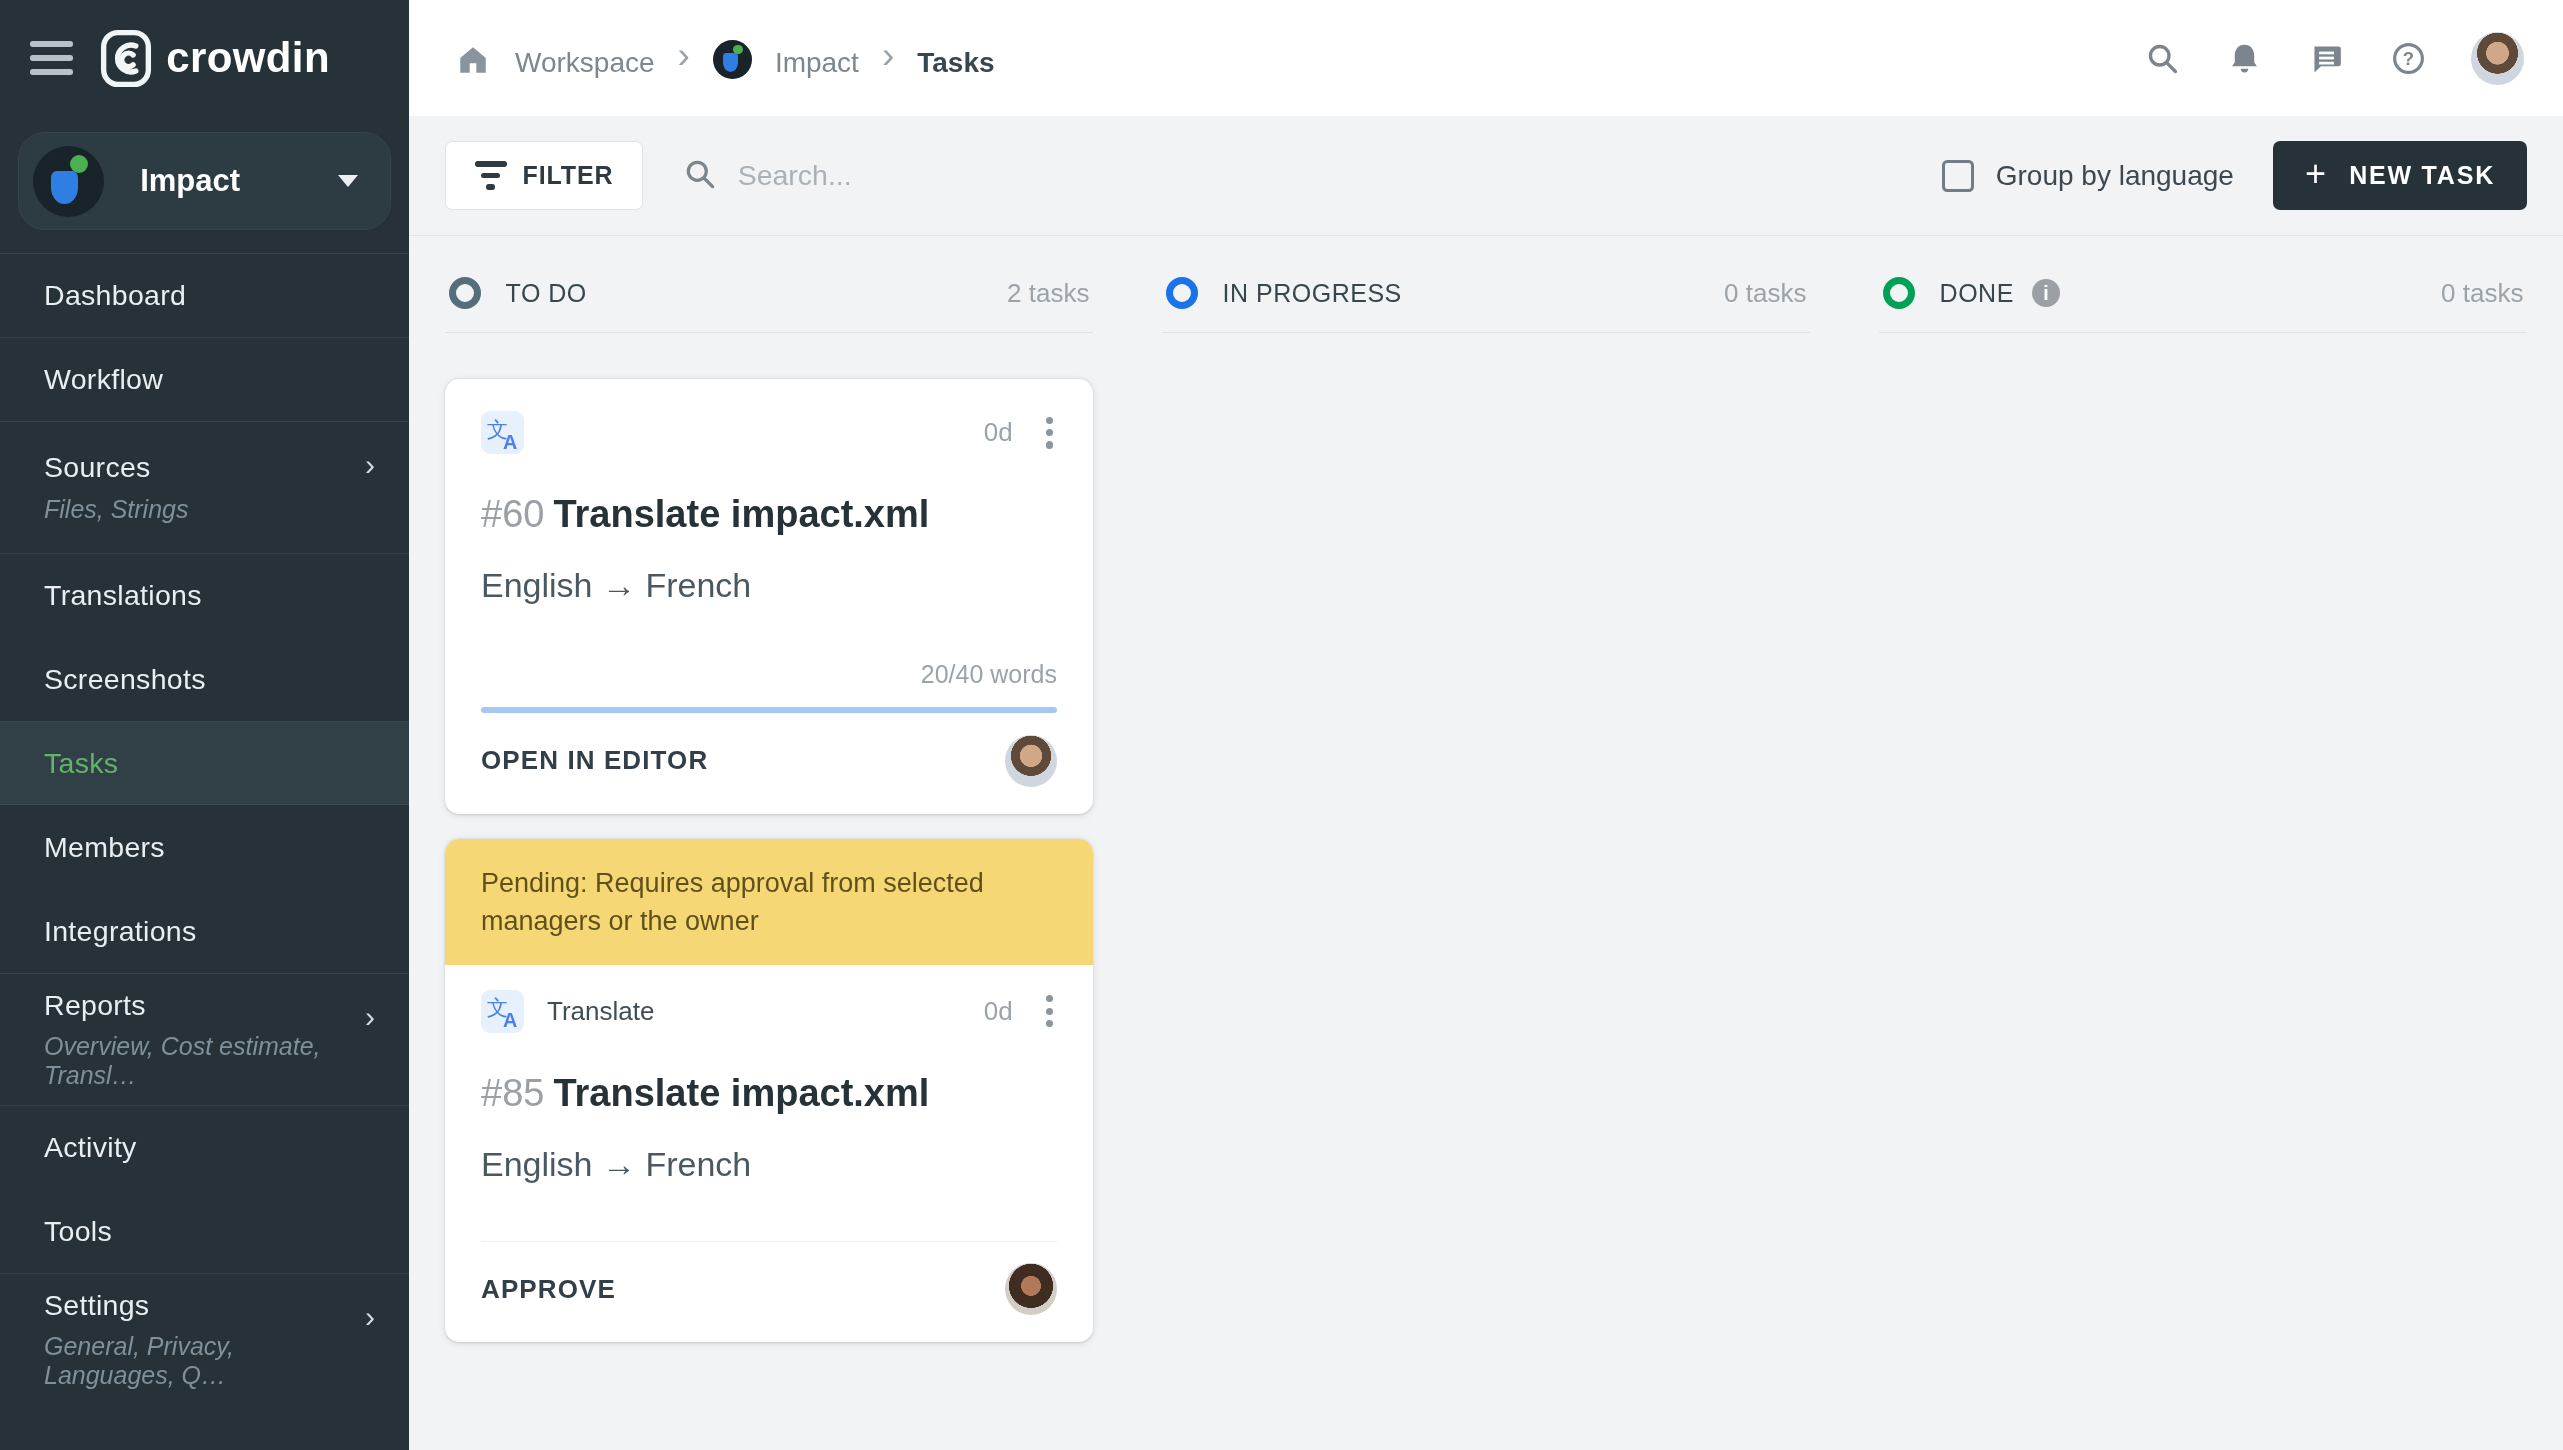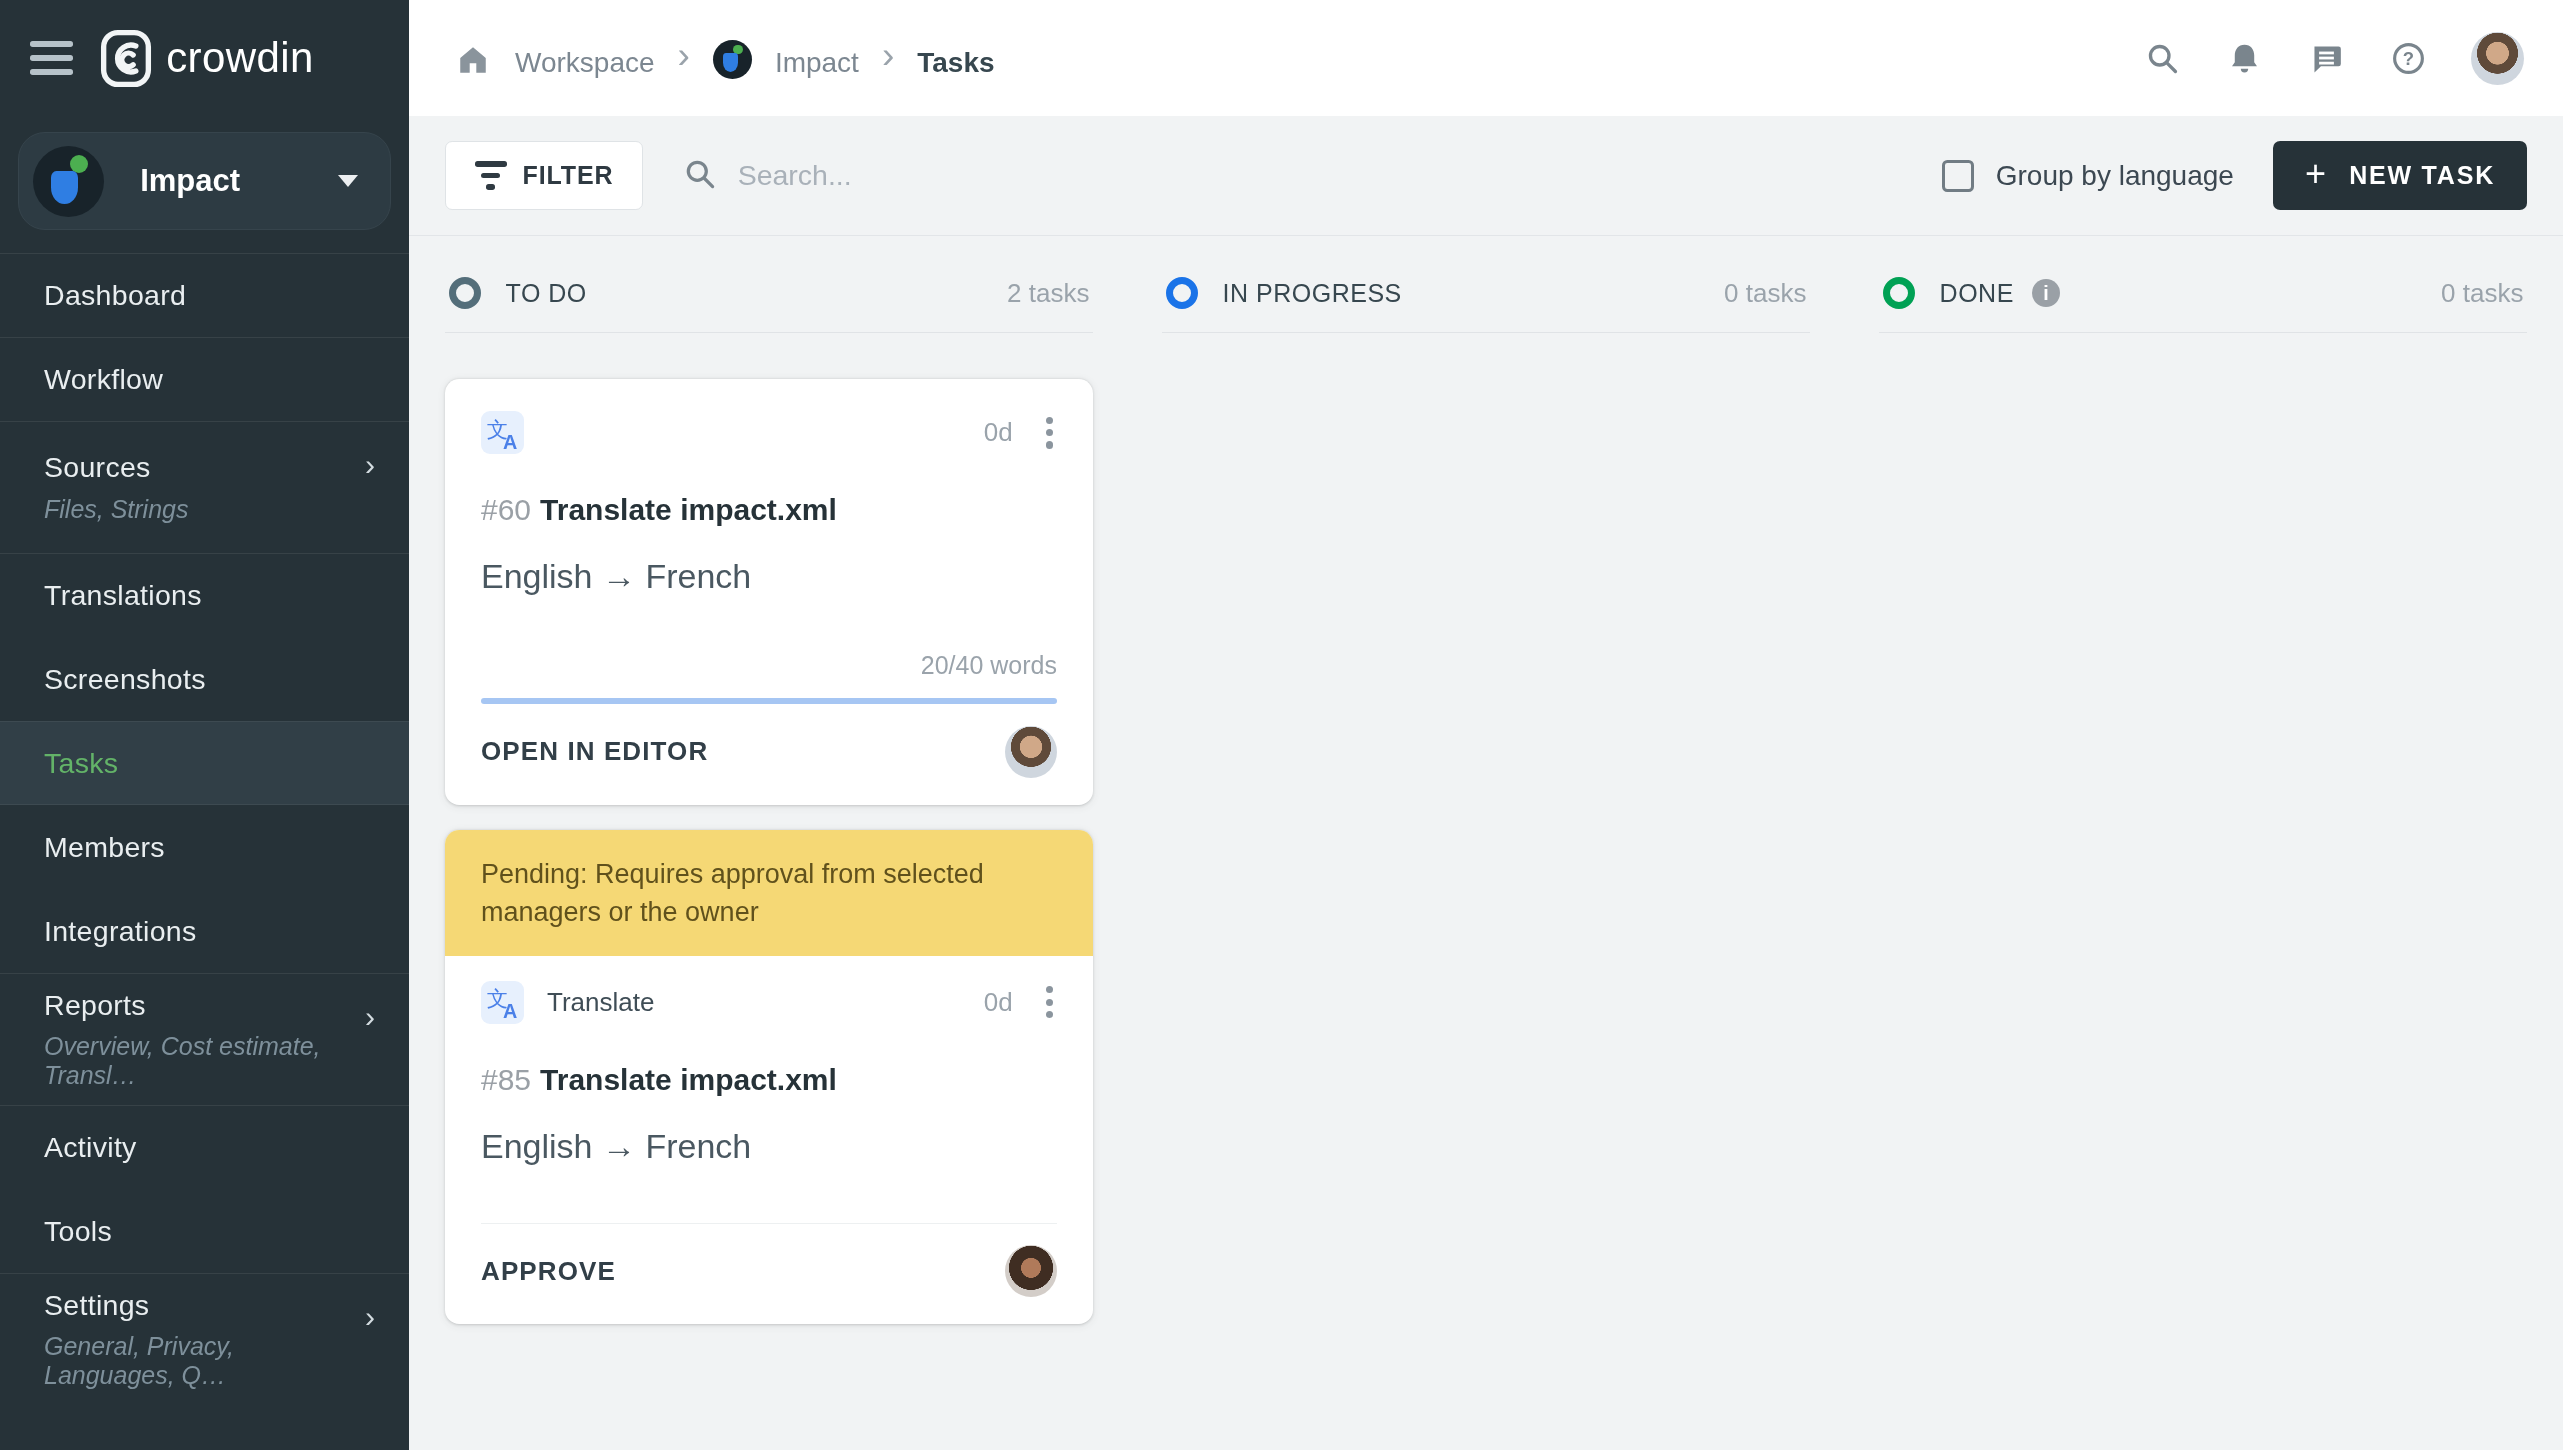--- a/index.html
+++ b/index.html
@@ -7,21 +7,21 @@
   body { font-family:"Liberation Sans", sans-serif; background:#f1f3f4; color:#37474f; }
   #app { display:flex; width:100%; height:100%; }
 
   
   .sidebar { width:409px; flex:0 0 409px; background:#263238; display:flex; flex-direction:column; }
   .side-top { height:116px; display:flex; align-items:center; padding:0 30px; gap:27px; }
   .hamburger { width:43px; display:flex; flex-direction:column; gap:8px; cursor:pointer; }
   .hamburger span { display:block; height:6.2px; border-radius:2.7px; background:#b6c2c9; }
   .brand { display:flex; align-items:center; gap:14.2px; }
   .brand svg { display:block; }
-  .brand-name { color:#fff; font-size:42px; font-weight:400; letter-spacing:0.4px; }
+  .brand-name { color:#fff; font-size:42px; font-weight:700; letter-spacing:0.4px; }
 
   .proj-select { margin:16px 18px 0; height:98px; background:#2d3b43; border:0.9px solid #36444c;
     border-radius:27px; display:flex; align-items:center; padding:0 32px 0 14.2px; cursor:pointer; }
   .impact-logo { position:relative; border-radius:50%; background:#18232a; flex:0 0 auto; }
   .impact-logo .dot { position:absolute; background:#4caf50; border-radius:50%; }
   .impact-logo .drop { position:absolute; background:#2f7ee3; border-radius:22% 22% 55% 55%; }
   .proj-name { flex:1; color:#fff; font-size:31px; font-weight:700; margin-left:36px; }
   .caret-down { width:0; height:0; border-left:10.7px solid transparent; border-right:10.7px solid transparent; border-top:12.5px solid #eceff1; }
 
   .nav { flex:1; margin-top:23px; }
@@ -85,21 +85,21 @@
   .card { background:#fff; border-radius:14.2px; box-shadow:0 0.9px 2.7px rgba(60,64,67,.2), 0 1.8px 9px rgba(60,64,67,.08); cursor:pointer; }
   .card-banner { background:#f5d875; border-radius:14.2px 14.2px 0 0; padding:25px 36px; font-size:27px; line-height:38px; color:#60511c; }
   .card-head { display:flex; align-items:center; padding:32px 36px 0; }
   .card.has-banner .card-head { padding-top:25px; }
   .type-icon { width:43px; height:43px; border-radius:9px; background:#e7f0fd; display:flex; align-items:center; justify-content:center; flex:0 0 auto; }
   .type-label { margin-left:23px; font-size:26px; color:#3f4d56; }
   .head-right { margin-left:auto; display:flex; align-items:center; gap:30px; }
   .due { font-size:26px; color:#9aa3ab; }
   .kebab { display:flex; flex-direction:column; gap:5.3px; padding:3.6px; cursor:pointer; }
   .kebab i { width:7.1px; height:7.1px; border-radius:50%; background:#8b959e; }
-  .card-title { padding:0 36px; margin-top:39px; font-size:30px; }
+  .card-title { padding:0 36px; margin-top:39px; font-size:38px; }
   .tid { color:#9aa0a6; font-weight:400; }
   .tname { color:#263238; font-weight:700; margin-left:9px; }
   .card-langs { padding:0 36px; margin-top:30px; font-size:34px; color:#4a5861; }
   .card-words { padding:0 36px; margin-top:55px; text-align:right; font-size:25px; color:#9aa3ab; }
   .progress { margin:18px 36px 0; height:6.2px; border-radius:3.6px; background:#a6c6f3; }
   .card-sep { margin:57px 36px 0; border-top:1.8px solid #edf0f1; }
   .card-foot { padding:21.4px 36px 27px; display:flex; align-items:center; justify-content:space-between; }
   .card-action { font-size:26px; font-weight:700; letter-spacing:1.1px; color:#323f48; cursor:pointer; }
 </style>
 </head>

